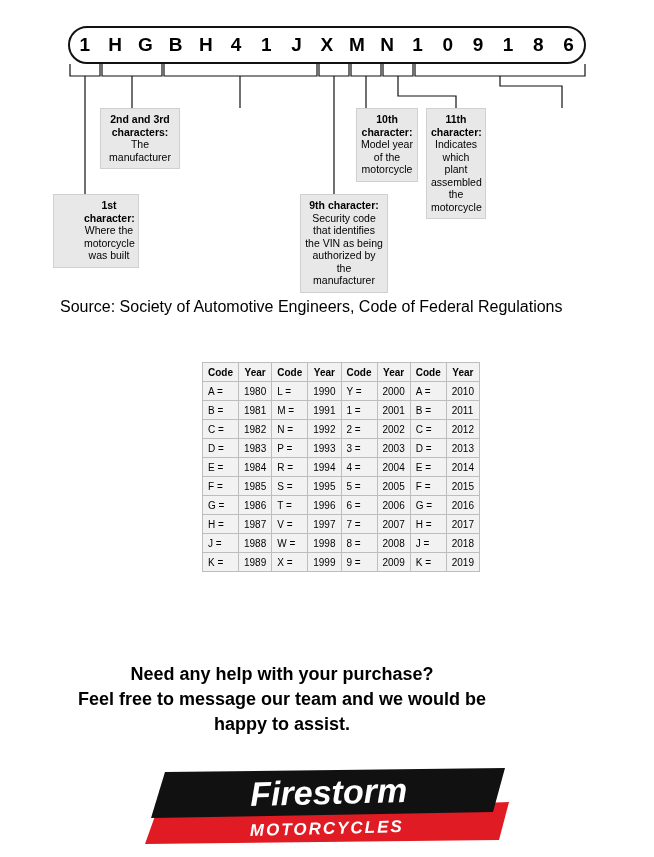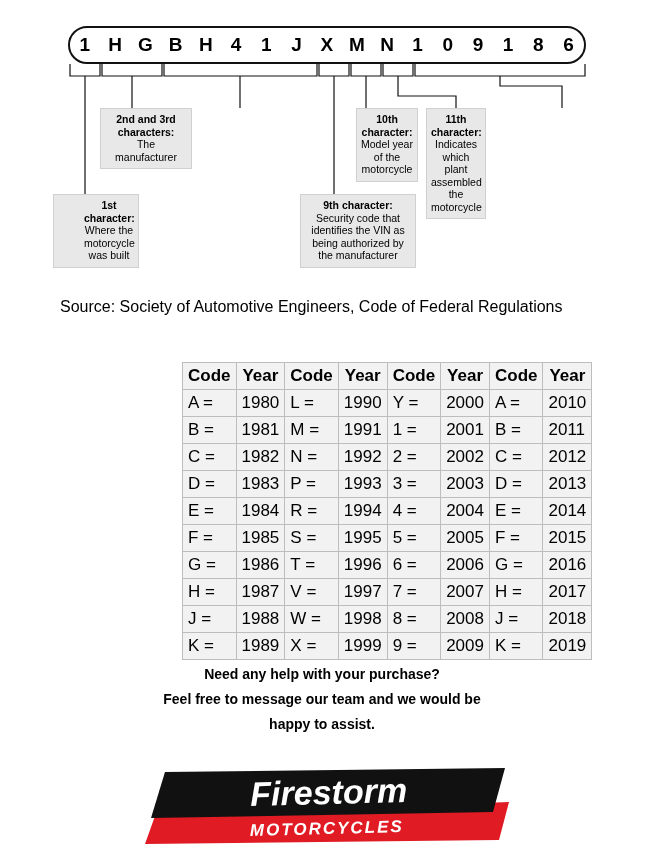--- a/index.html
+++ b/index.html
@@ -65,23 +65,23 @@
     text-align: center;
     padding: 4px 4px 5px 4px;
     box-sizing: border-box;
     color: #000;
   }
   .callout .hd {
     font-weight: bold;
   }
 
   #callout-1  { left: 53px;  top: 194px; width: 86px; padding-left: 30px;  }
-  #callout-23 { left: 100px; top: 108px; width: 92px;  }
+  #callout-23 { left: 100px; top: 108px; width: 80px;  }
   #callout-48 { left: 196px; top: 108px; width: 122px; }
-  #callout-9  { left: 300px; top: 194px; width: 116px;  }
+  #callout-9  { left: 300px; top: 194px; width: 88px;  }
   #callout-10 { left: 356px; top: 108px; width: 62px;  }
   #callout-11 { left: 426px; top: 108px; width: 60px;  }
   #callout-last6 { left: 510px; top: 108px; width: 106px; }
 
   
   #source-note {
     position: absolute;
     left: 60px;
     top: 298px;
     font-size: 16px;
@@ -90,21 +90,22 @@
 
   
   #year-table-wrap {
     position: absolute;
     left: 182px;
     top: 362px;
   }
   table#year-table {
     border-collapse: collapse;
     background: #4c1d95;
-    font-size: 17px;
+    font-size: 10px;
+    margin-left: 20px;
   }
   table#year-table th,
   table#year-table td {
     border: 1px solid #bdbdbd;
     padding: 3px 5px;
     height: 19px;
     box-sizing: border-box;
     background: #f2f2f2;
   }
   table#year-table th {
@@ -120,24 +121,23 @@
     min-width: 32px;
   }
 
   
   #help-text {
     position: absolute;
     left: 0;
     top: 662px;
     width: 564px;
     text-align: center;
-    font-size: 14px;
+    font-size: 18px;
     font-weight: bold;
     line-height: 25px;
-    padding-left: 40px;
   }
 
   
   #logo {
     position: absolute;
     left: 137px;
     top: 766px;
     width: 380px;
     height: 80px;
   }

